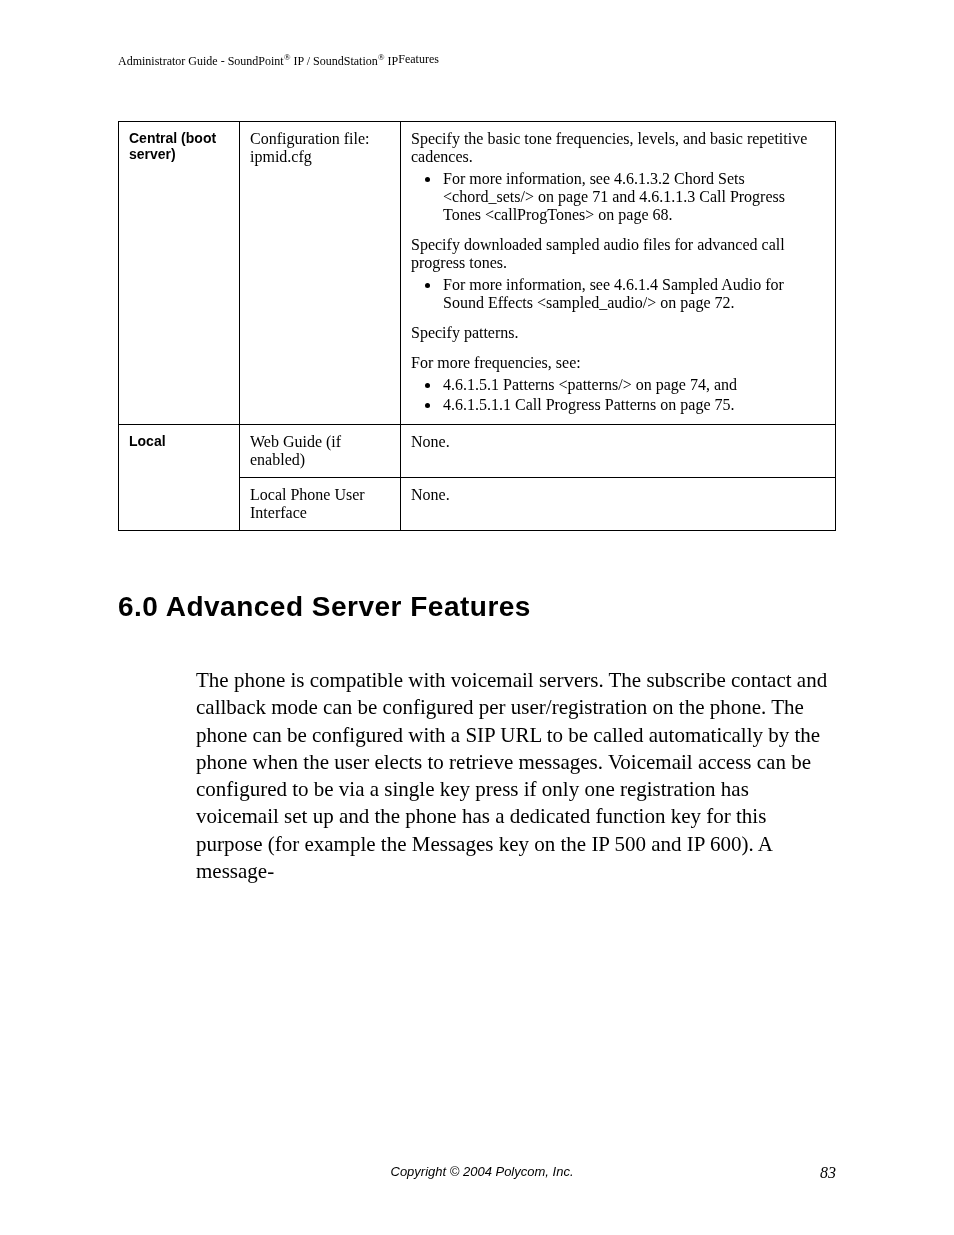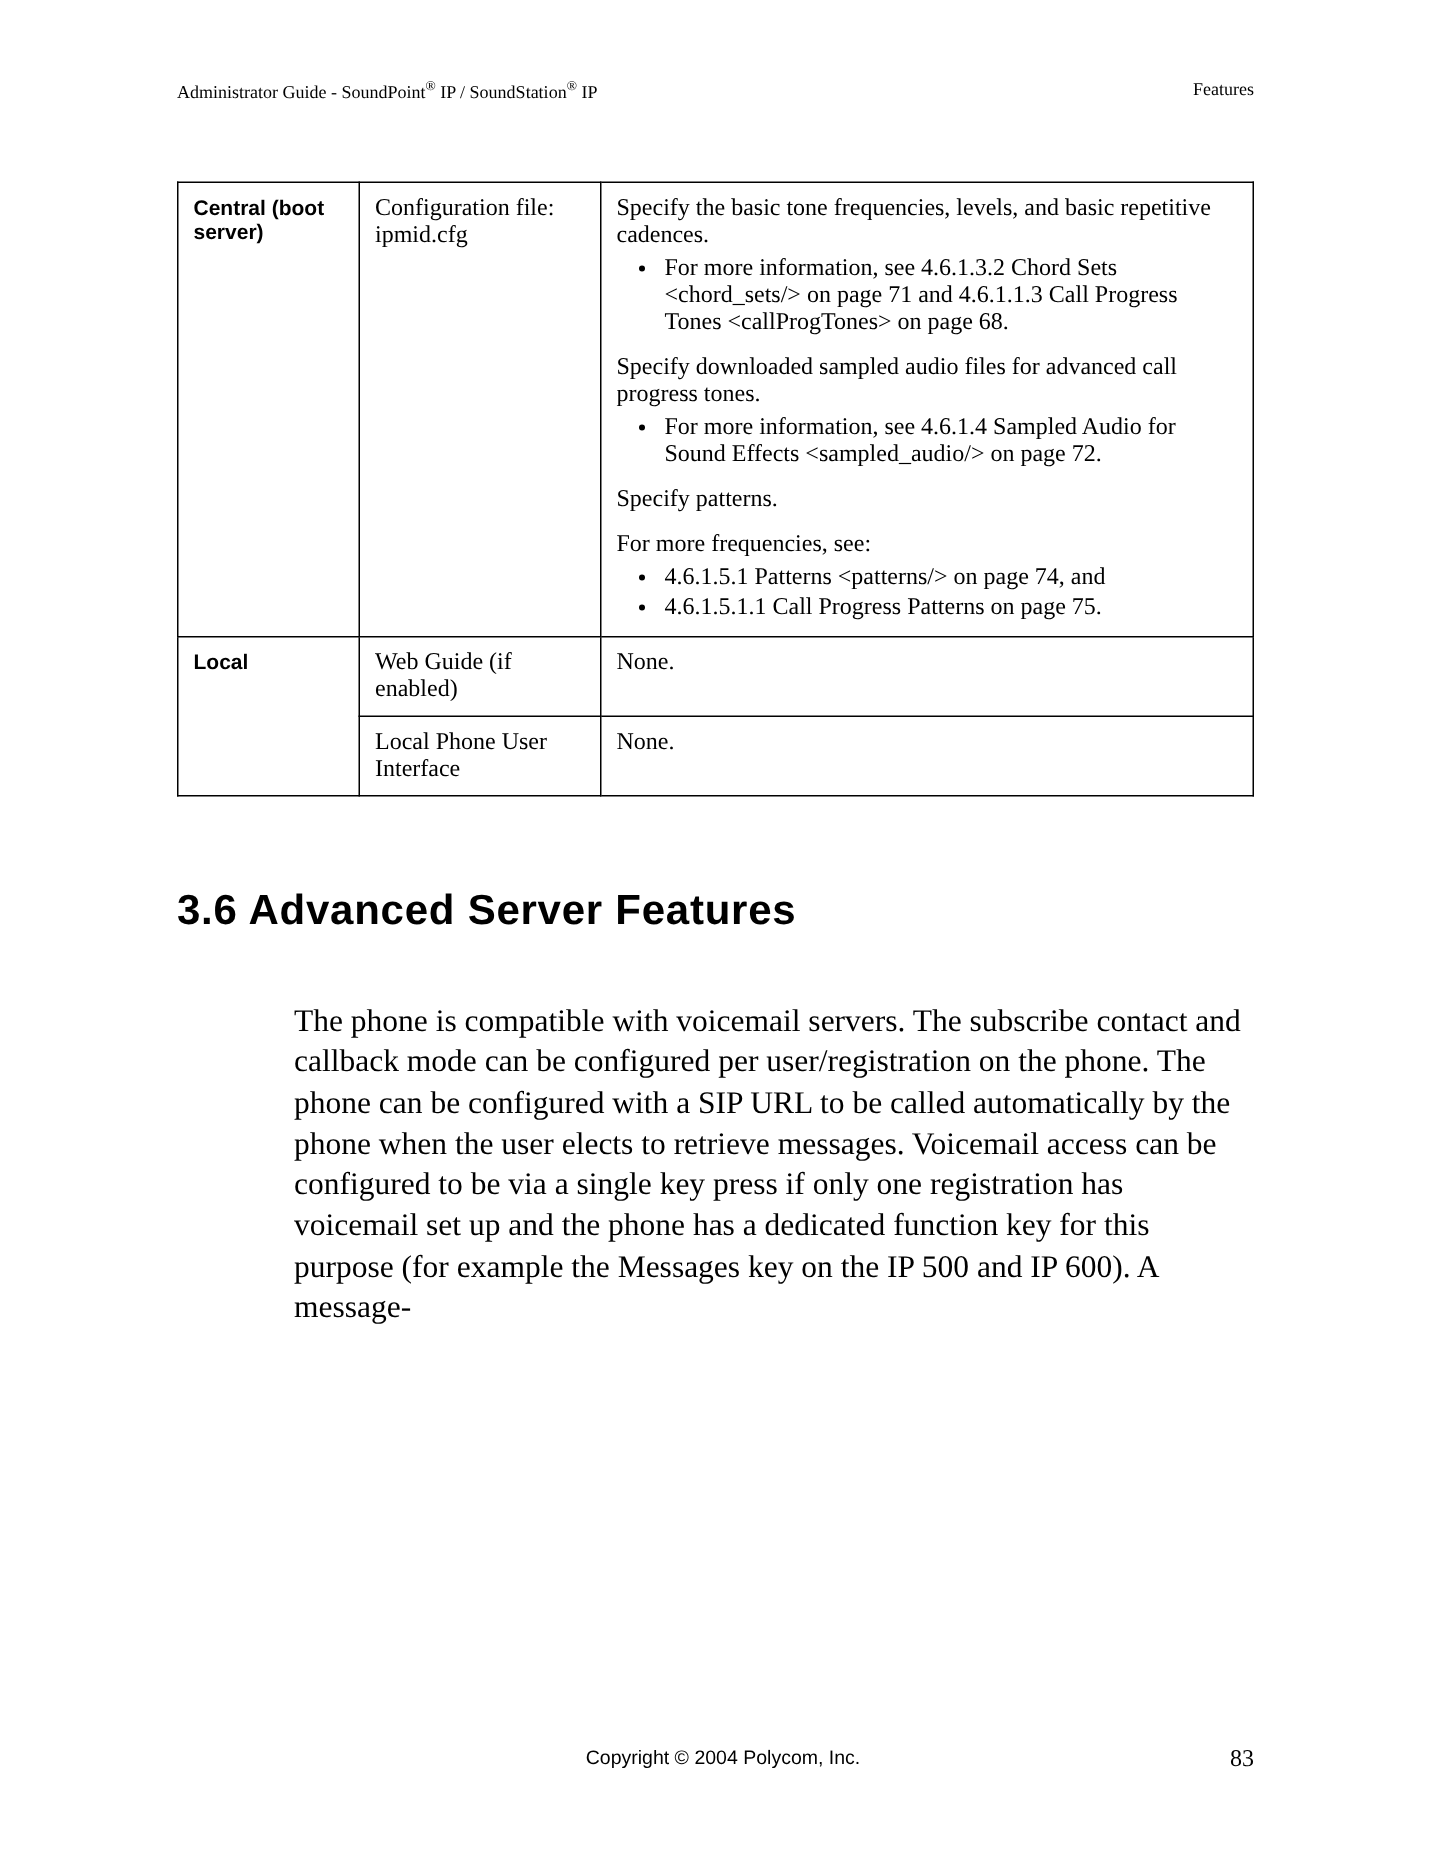--- a/index.html
+++ b/index.html
@@ -12,21 +12,20 @@
       width: 954px;
       height: 1235px;
       box-sizing: border-box;
       position: relative;
     }
     .page {
       padding: 52px 118px 0 118px;
     }
     .header-row {
       display: flex;
-      justify-content: space-between;
       font-size: 12px;
       margin-bottom: 52px;
     }
     .header-left {
       display: inline-block;
     }
     .header-right {
       display: inline-block;
     }
     sup { font-size: 9px; vertical-align: super; }
@@ -87,20 +86,21 @@
     }
     .footer {
       position: absolute;
       bottom: 56px;
       left: 128px;
       right: 118px;
       font-size: 13px;
       display: flex;
       justify-content: center;
       font-family: Arial, Helvetica, sans-serif;
+      font-style: italic;
     }
     .page-num {
       position: absolute;
       right: 0;
       font-family: "Times New Roman", Times, serif;
       font-size: 16px;
     }
   </style>
 </head>
 <body>
@@ -150,21 +150,21 @@
       <td class="col2">Web Guide (if enabled)</td>
       <td>None.</td>
     </tr>
     <tr>
       <td class="col2">Local Phone User Interface</td>
       <td>None.</td>
     </tr>
   </tbody>
     </table>
 
-  <h1 class="section">3.6  Advanced Server Features</h1>
+  <h1 class="section">6.0  Advanced Server Features</h1>
 
 
   <p class="body-para">The phone is compatible with voicemail servers.  The subscribe contact and callback mode can be configured per user/registration on the phone.  The phone can be configured with a SIP URL to be called automatically by the phone when the user elects to retrieve messages.  Voicemail access can be configured to be via a single key press if only one registration has voicemail set up and the phone has a dedicated function key for this purpose (for example the Messages key on the IP 500 and IP 600).  A message-</p>
 
 </div>
 
 <div class="footer">
   <span>Copyright © 2004 Polycom, Inc.</span>
   <span class="page-num">83</span>
 </div>

